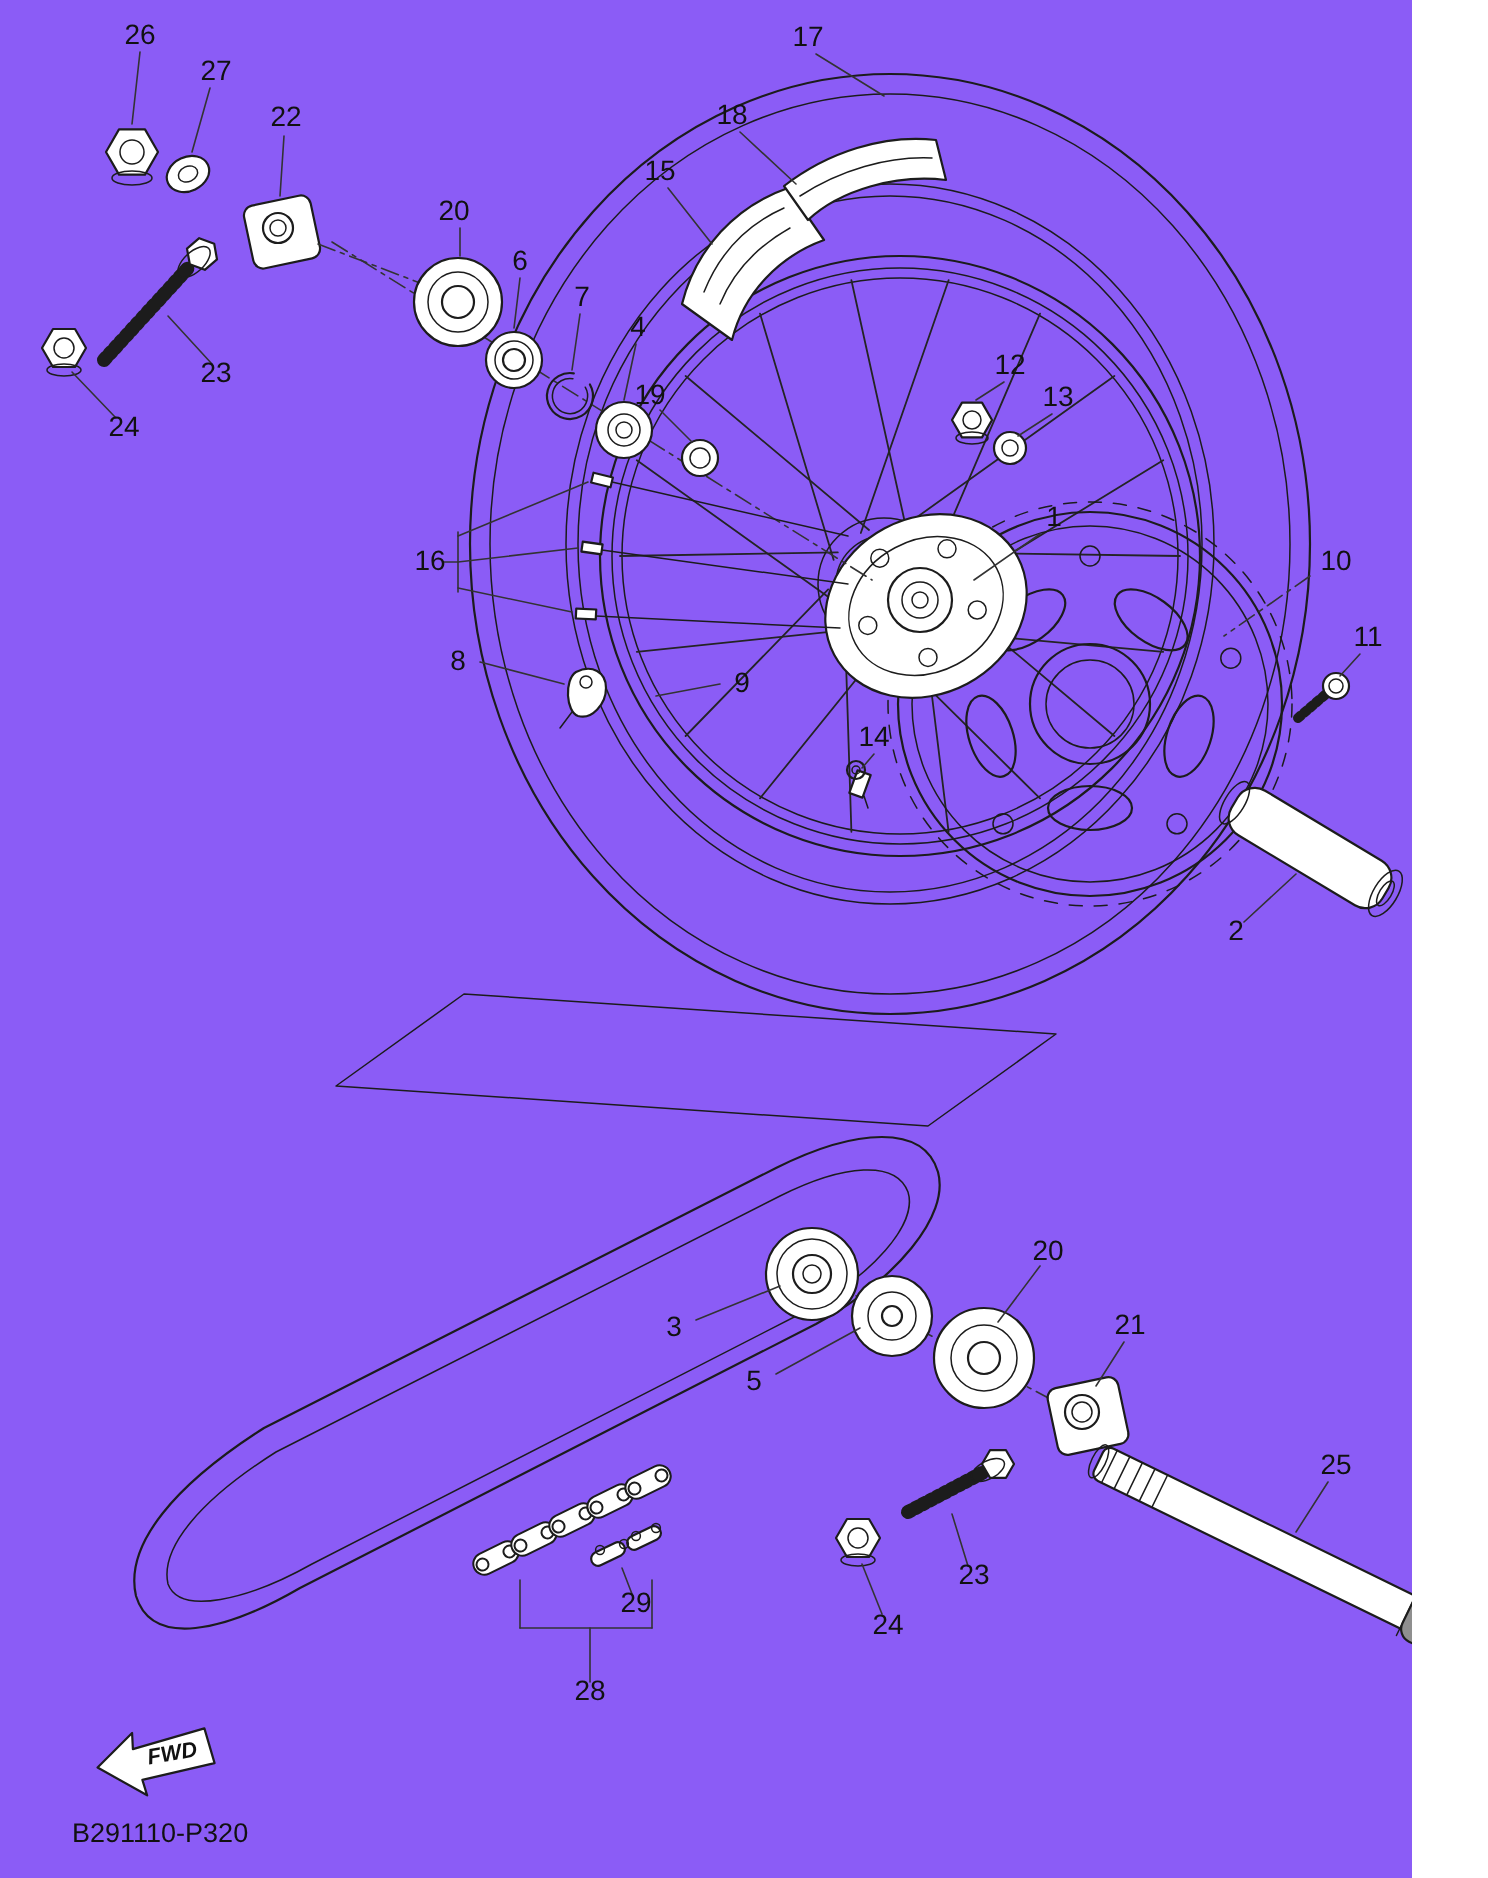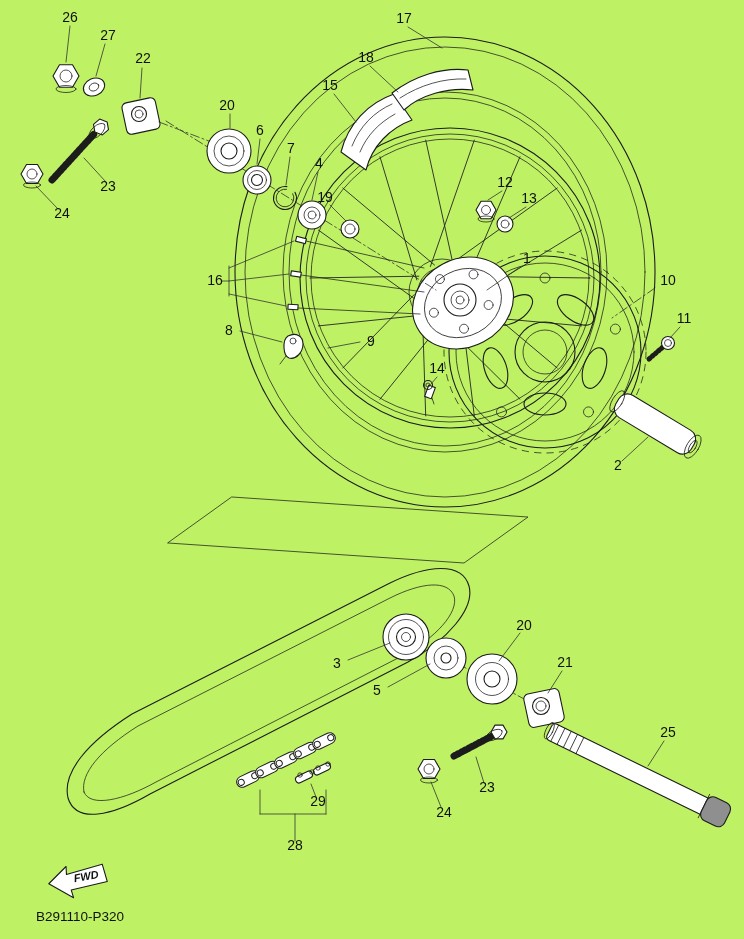--- a/index.html
+++ b/index.html
@@ -1,17 +1,17 @@
 <!DOCTYPE html>
 <html><head>
 <meta charset="utf-8">
 <style>
   html,body{margin:0;padding:0;background:#ffffff;}
-  .stage{position:relative;width:744px;height:939px;background:#bef264;overflow:hidden;
-         font-family:"Liberation Sans",sans-serif;}
+  .stage{position:relative;width:678px;height:939px;background:#8b5cf6;overflow:hidden;
+         font-family:"Liberation Sans",sans-serif;padding-left:28px;}
   #diagram-svg{position:absolute;left:0;top:0;stroke-linecap:round;stroke-linejoin:round;}
   .ol{fill:none;stroke:#1c1c1c;stroke-width:1.1;}
   .ol-thin{fill:none;stroke:#1c1c1c;stroke-width:0.75;}
   .wfill{fill:#ffffff;stroke:#1c1c1c;stroke-width:1.1;}
   .gfill{fill:#8f8f8f;stroke:#1c1c1c;stroke-width:1.1;}
   .leader{stroke:#333;stroke-width:0.8;fill:none;}
   .dash{stroke:#333;stroke-width:0.8;fill:none;stroke-dasharray:9 3 2 3;}
   .thread{stroke:#1c1c1c;fill:none;stroke-dasharray:1.8 2.2;}
   .callout{font-family:"Liberation Sans",sans-serif;font-size:14px;fill:#111;stroke:none;}
   .code-text{font-family:"Liberation Sans",sans-serif;font-size:13.5px;fill:#111;stroke:none;}

